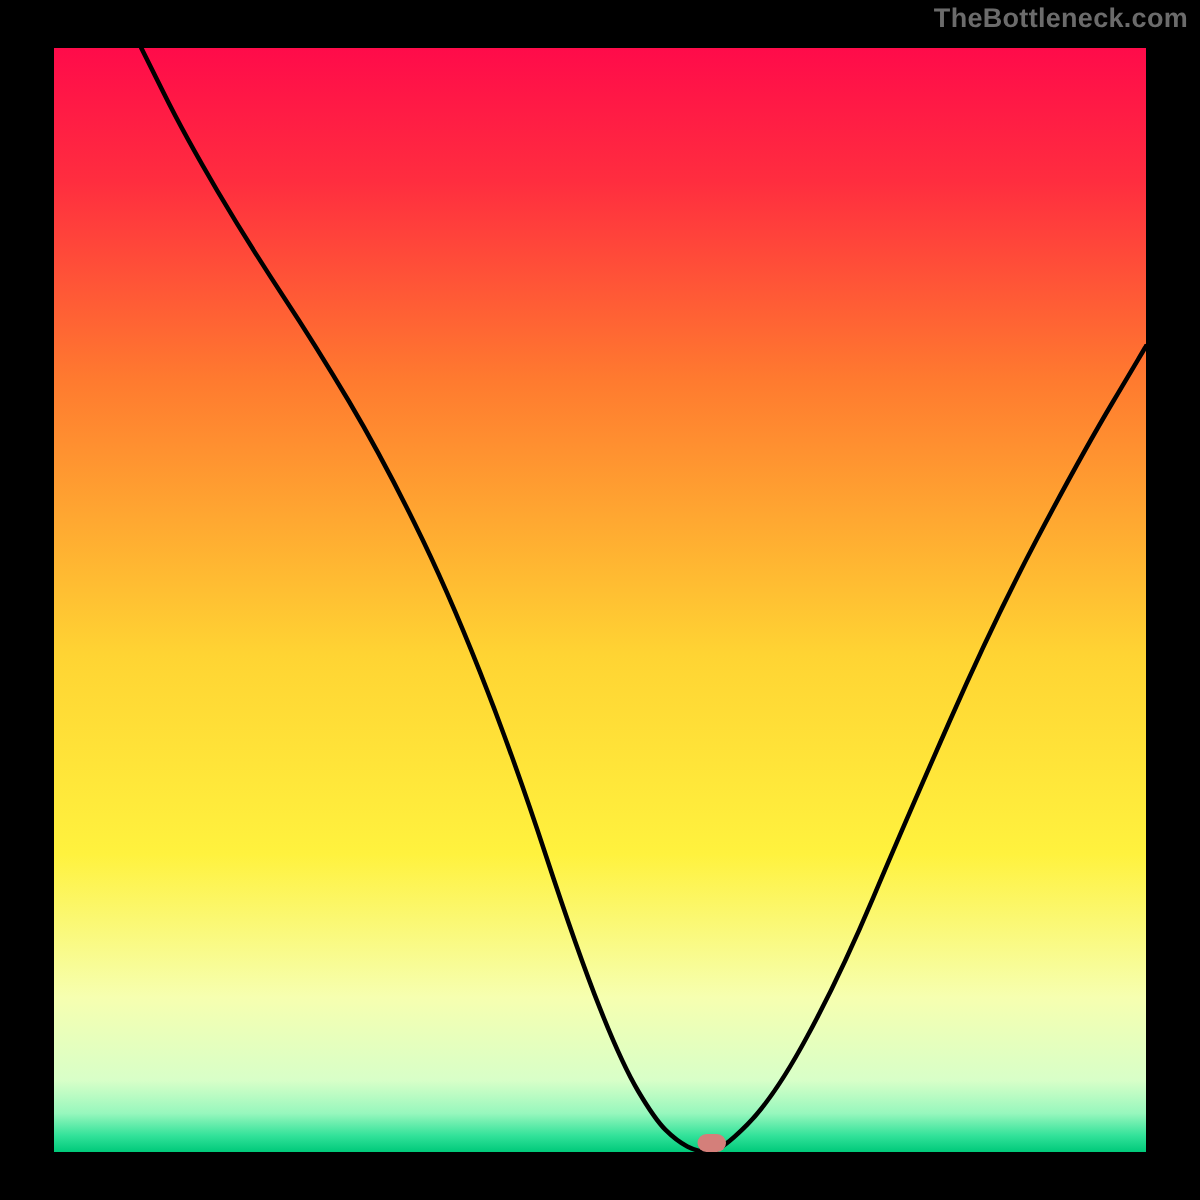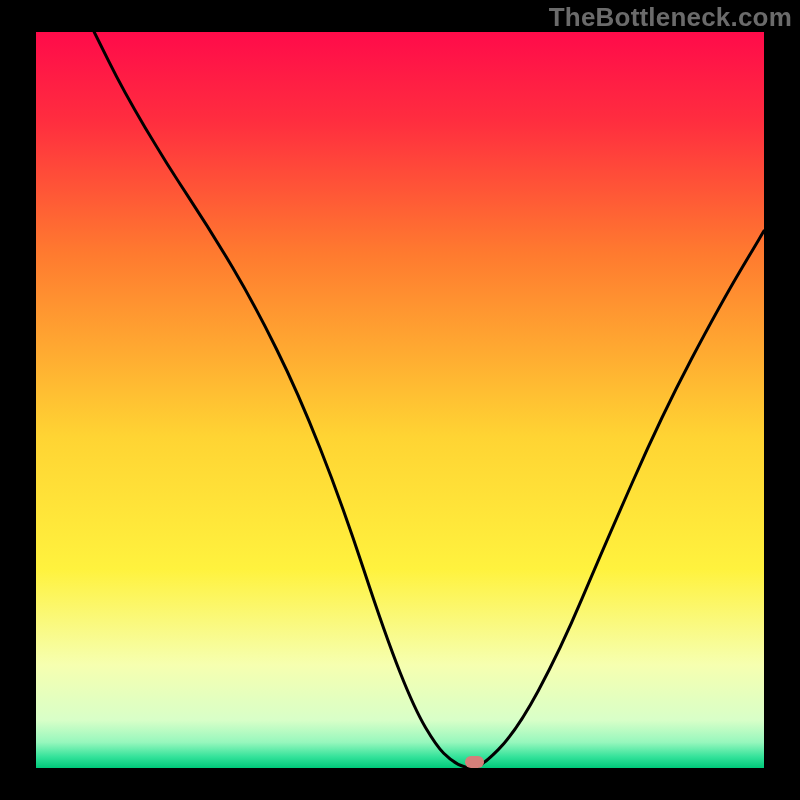--- a/index.html
+++ b/index.html
@@ -14,21 +14,21 @@
     position: relative;
     width: 800px;
     height: 800px;
     background: #000;
   }
   .watermark {
     position: absolute;
     top: 2px;
     right: 8px;
     font-family: Arial, Helvetica, sans-serif;
-    font-size: 26px;
+    font-size: 18px;
     font-weight: 600;
     color: #6b6b6b;
     letter-spacing: 0.2px;
     z-index: 10;
   }
   .plot-area {
     position: absolute;
     left: 36px;
     top: 32px;
     width: 728px;

